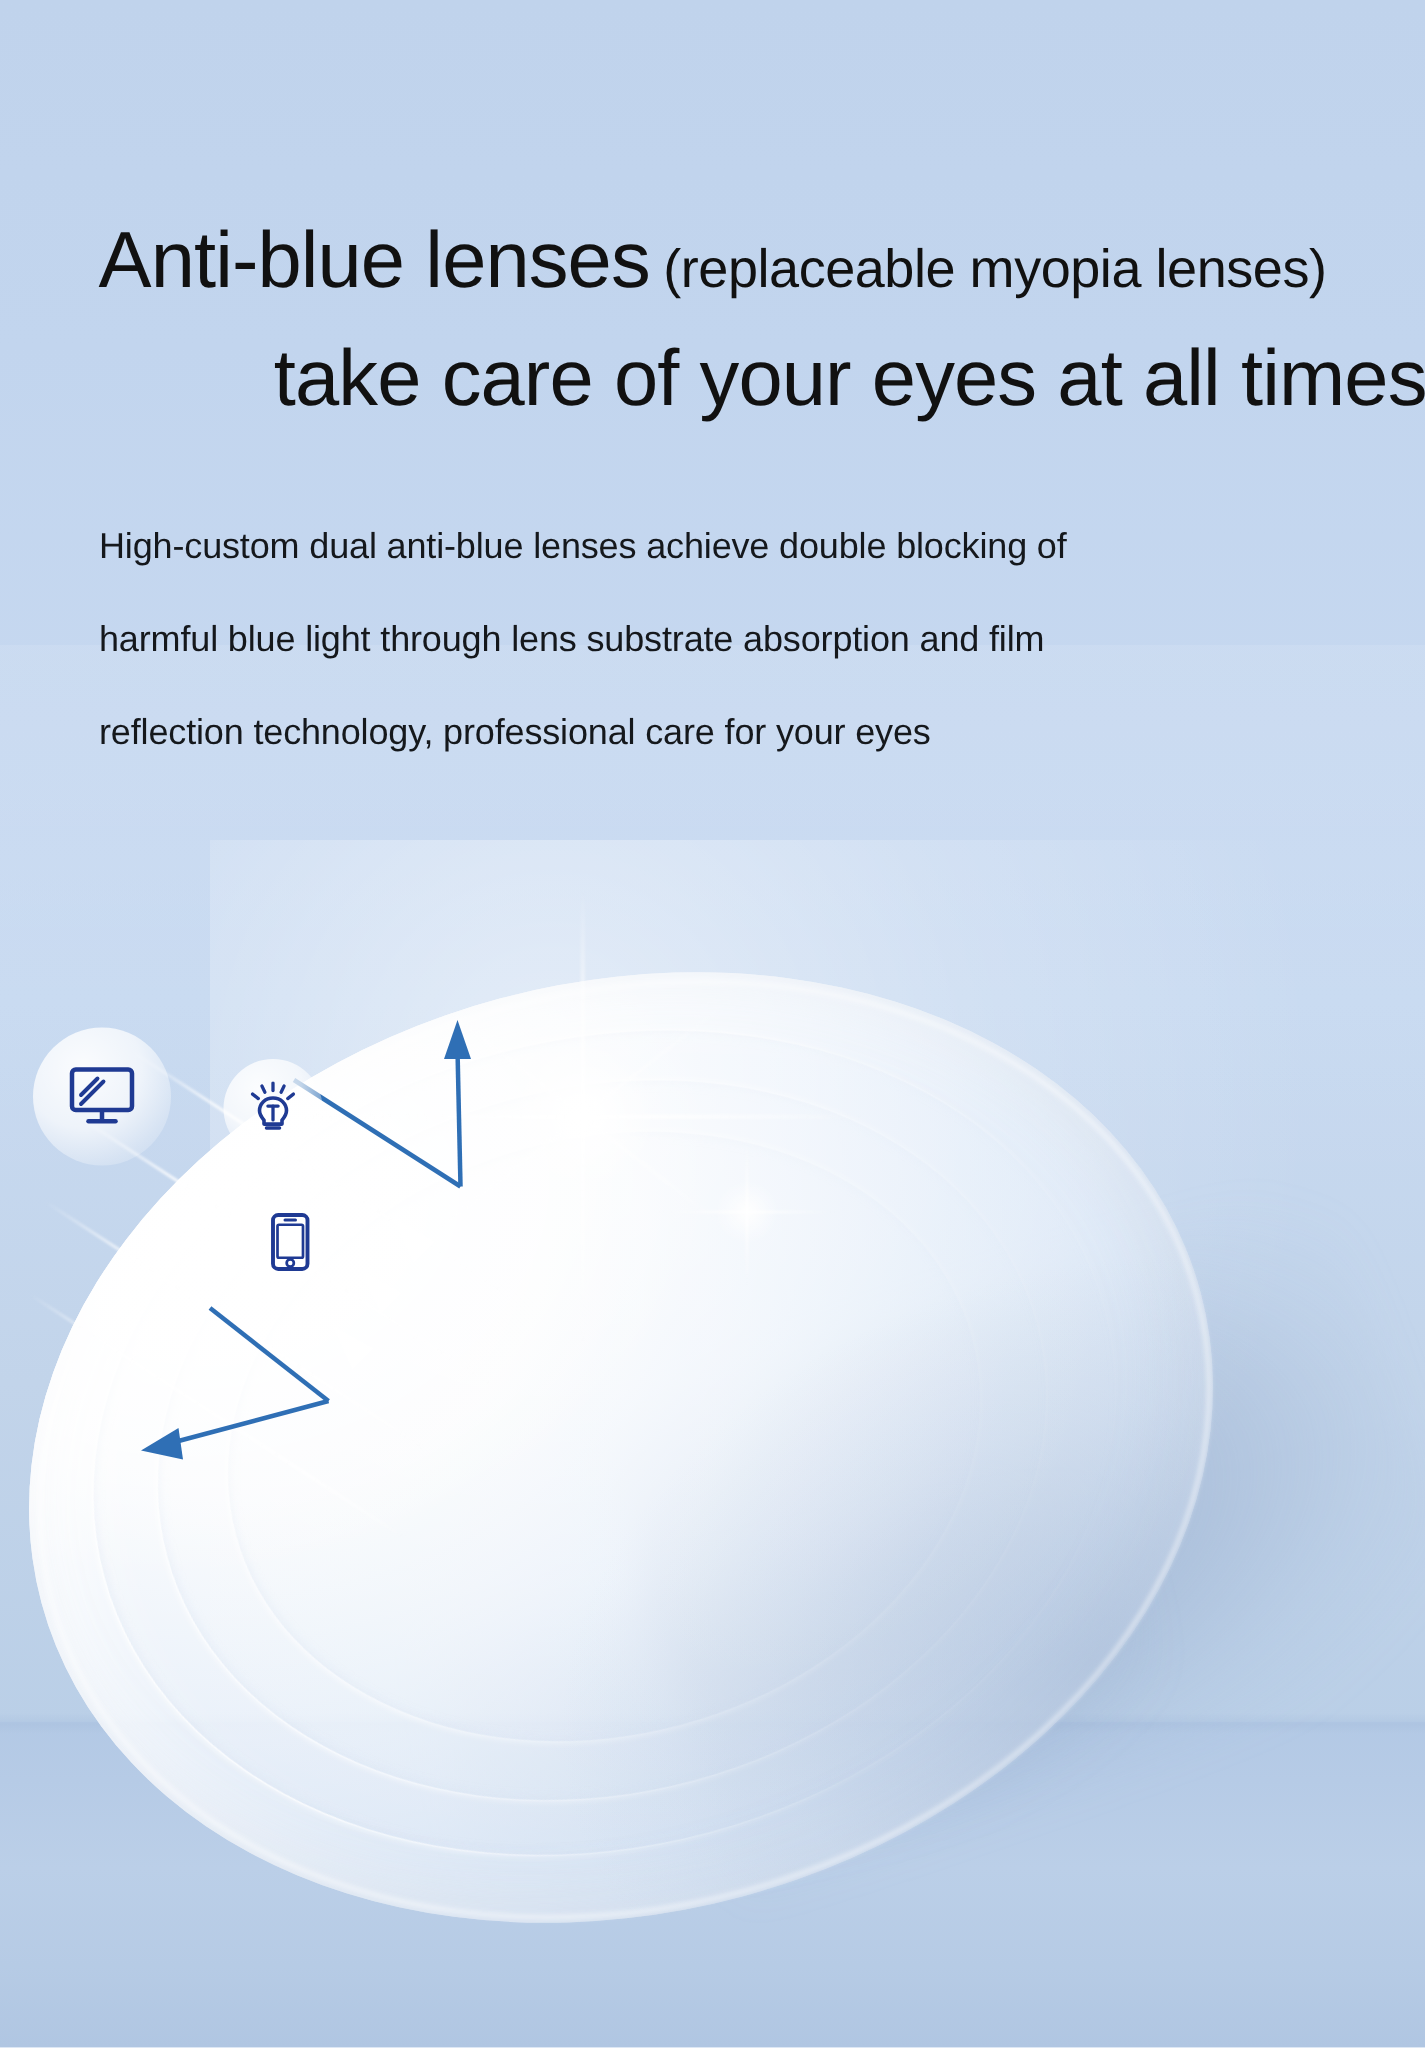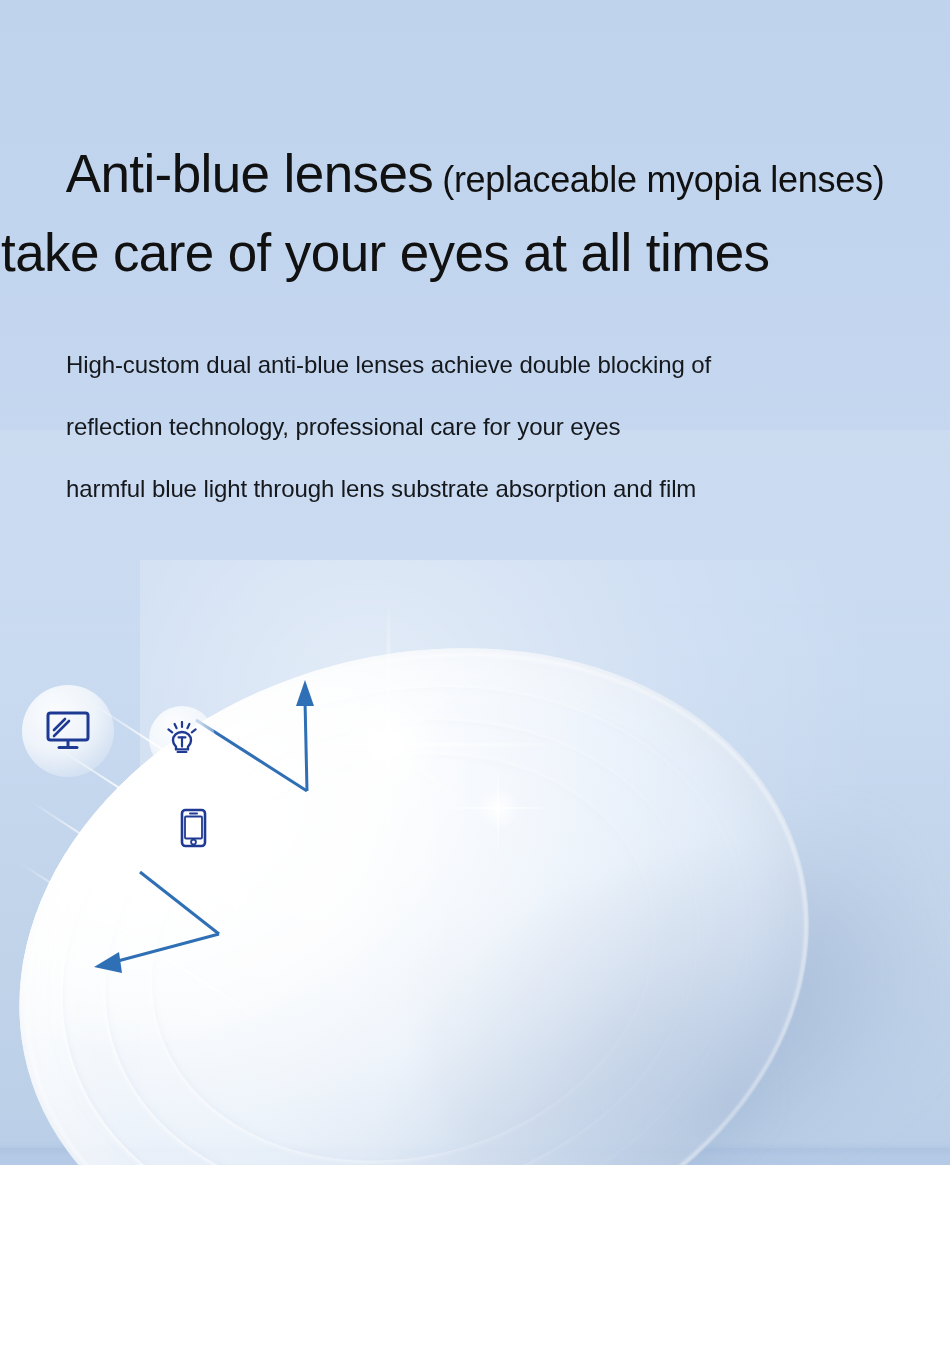--- a/index.html
+++ b/index.html
@@ -4,21 +4,21 @@
 <title>Anti-blue lenses product banner</title>
 <style>
   html, body {
     margin: 0;
     padding: 0;
     background: #ffffff;
   }
   #banner {
     position: relative;
     width: 950px;
-    height: 1165px;
+    height: 1365px;
     overflow: hidden;
     font-family: "Liberation Sans", "DejaVu Sans", sans-serif;
     background: #c0d3ec;
   }
 
   
   .bg-wall {
     position: absolute;
     left: 0; top: 0;
     width: 950px; height: 1152px;
@@ -85,21 +85,21 @@
   .headline-1 .paren {
     font-size: 36px;
     font-weight: 400;
     letter-spacing: -0.3px;
     margin-left: 9px;
   }
   .headline-2 {
     position: absolute;
     left: 1px; top: 222px;
     width: 950px;
-    text-align: left;
+    text-align: right;
     font-size: 53px;
     font-weight: 400;
     letter-spacing: -0.6px;
     color: #111111;
     white-space: nowrap;
   }
   .body-copy {
     position: absolute;
     left: 50px; top: 326px;
     width: 850px;
@@ -307,22 +307,22 @@
   <div class="text-block">
 
     <div class="headline-1">
       <span class="main">Anti-blue lenses</span><span class="paren">(replaceable myopia lenses)</span>
     </div>
 
     <div class="headline-2">take care of your eyes at all times</div>
 
     <div class="body-copy">
       <p>High-custom dual anti-blue lenses achieve double blocking of</p>
+      <p>harmful blue light through lens substrate absorption and film</p>
       <p>reflection technology, professional care for your eyes</p>
-      <p>harmful blue light through lens substrate absorption and film</p>
     </div>
 
   </div>
 
   <div class="lens-wrap">
 
     <div class="lens-shadow"></div>
     <div class="lens-shadow-2"></div>
 
     <div class="lens-disc">

